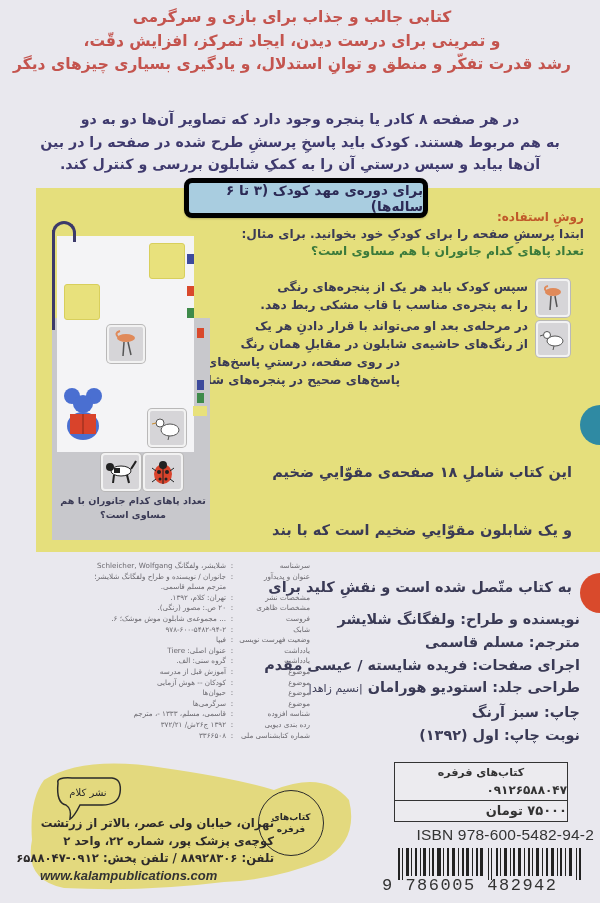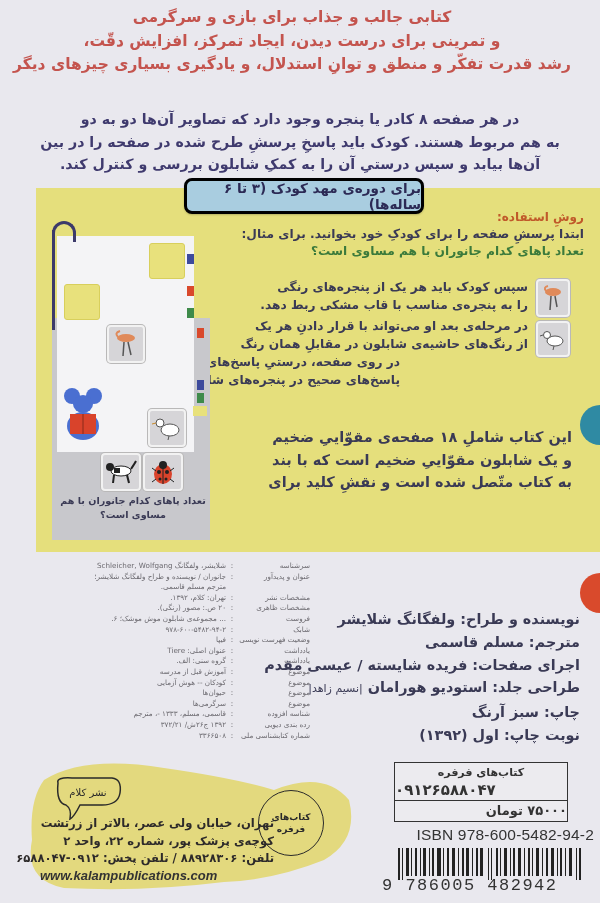--- a/index.html
+++ b/index.html
@@ -3,50 +3,50 @@
 <meta charset="utf-8">
 <style>
   html,body{margin:0;padding:0;}
   body{width:600px;height:903px;background:#e9e8ee;font-family:"DejaVu Sans",sans-serif;position:relative;overflow:hidden;direction:rtl;}
   .abs{position:absolute;}
   .intro{top:6px;left:0;width:584px;text-align:center;color:#c4544e;font-weight:bold;font-size:15.5px;line-height:23.5px;}
   .intro div{white-space:nowrap;}
   .desc{top:95px;left:0;width:600px;text-align:center;color:#3f3a6e;font-weight:bold;font-size:14.2px;line-height:22.5px;margin-top:13px;}
   .desc div{white-space:nowrap;}
   .panel{top:188px;left:36px;width:564px;height:364px;background:#e5df7c;}
-  .age-badge{top:178px;left:184px;width:234px;height:30px;background:#a9cde0;border:3px solid #000000;border-radius:8px;color:#2c2a55;font-weight:bold;font-size:13.5px;display:flex;align-items:center;justify-content:center;box-shadow:0 1px 2px rgba(0,0,0,.2);}
+  .age-badge{top:178px;left:184px;width:234px;height:30px;background:#a9cde0;border:5px solid #000000;border-radius:8px;color:#2c2a55;font-weight:bold;font-size:13.5px;display:flex;align-items:center;justify-content:center;box-shadow:0 1px 2px rgba(0,0,0,.2);}
   .howto-title{top:210px;right:16px;color:#c0592a;font-weight:bold;font-size:12px;}
   .howto-l1{top:227px;right:16px;color:#3a3a55;font-weight:bold;font-size:12.2px;white-space:nowrap;}
   .howto-q{top:244px;right:16px;color:#3b7a3b;font-weight:bold;font-size:12.2px;white-space:nowrap;}
   .step{color:#3a3a55;font-weight:bold;font-size:12.2px;white-space:nowrap;line-height:17.5px;}
   .thumb{background:#d6d5d8;border:2px solid #f2f2f2;border-radius:4px;box-shadow:0 0 0 1px #b9b8b8;display:flex;align-items:center;justify-content:center;}
   
   .book-back{top:318px;left:52px;width:158px;height:222px;background:#c8c8cc;}
   .book-page{top:236px;left:57px;width:137px;height:216px;background:#f4f4f6;}
   .ring{top:221px;left:52px;width:18px;height:18px;border:3px solid #3c3a6a;border-bottom:none;border-radius:12px 12px 0 0;}
   .ring-bar{top:230px;left:52px;width:3px;height:100px;background:#3c3a6a;}
   .tab{width:7px;height:10px;}
   .ysq{background:#e8e17c;border:1px solid #d8cf5c;border-radius:3px;}
   .book-caption{top:494px;left:60px;width:146px;color:#3a3a55;font-weight:bold;font-size:9.6px;line-height:14px;text-align:center;}
   .contents{top:426px;right:28px;color:#3a3a55;font-weight:bold;font-size:14.5px;line-height:22.5px;}
-  .contents div{white-space:nowrap;}
+  .contents div{white-space:nowrap;margin-top:35px;}
   .blue-dot{top:405px;left:580px;width:40px;height:40px;border-radius:50%;background:#2f8aa3;}
   .red-dot{top:573px;left:580px;width:40px;height:40px;border-radius:50%;background:#d94a2c;}
   
   .catalog{top:561px;left:30px;width:280px;font-size:7.2px;color:#6c6a70;line-height:10.6px;}
   .cat-row{display:flex;direction:rtl;}
   .cat-key{width:72px;text-align:right;flex:none;}
   .cat-sep{width:12px;text-align:center;flex:none;}
   .cat-val{flex:1;text-align:right;white-space:nowrap;}
   .credits{top:608px;right:20px;color:#3a3a55;font-weight:bold;font-size:14.4px;line-height:22.8px;}
   .credits div{white-space:nowrap;}
   .credits .small{font-size:11px;font-weight:normal;}
   .price-box{top:762px;left:394px;width:172px;height:58px;border:1.5px solid #333;background:#ecebef;}
   .price-box .seller{height:19px;text-align:center;font-size:11px;color:#333;font-weight:bold;line-height:19px;}
-  .price-box .phone{height:18px;text-align:left;font-size:15px;color:#333;font-weight:bold;line-height:17px;border-bottom:1.5px solid #333;}
+  .price-box .phone{height:18px;text-align:right;font-size:12px;color:#333;font-weight:bold;line-height:17px;border-bottom:1.5px solid #333;}
   .price-box .price{height:19px;text-align:right;font-size:13px;color:#333;font-weight:bold;line-height:19px;}
   .isbn{top:826px;left:384px;width:210px;text-align:right;direction:ltr;font-family:"Liberation Sans",sans-serif;font-size:15.5px;color:#333;letter-spacing:0.2px;}
   .barcode{top:848px;left:392px;width:200px;height:42px;direction:ltr;}
   .barcode-num{top:876px;left:382px;width:215px;direction:ltr;font-family:"Liberation Mono",monospace;font-size:17px;color:#333;letter-spacing:1.5px;background:transparent;}
   .blob{top:760px;left:24px;width:330px;height:135px;}
   .addr{top:815px;left:34px;width:240px;color:#2d2a2a;font-weight:bold;font-size:11.6px;line-height:17.5px;text-align:right;}
   .addr div{white-space:nowrap;}
   .url{top:868px;left:40px;direction:ltr;font-family:"Liberation Sans",sans-serif;font-size:13px;color:#333;font-weight:bold;font-style:italic;}
 </style>
 </head>

